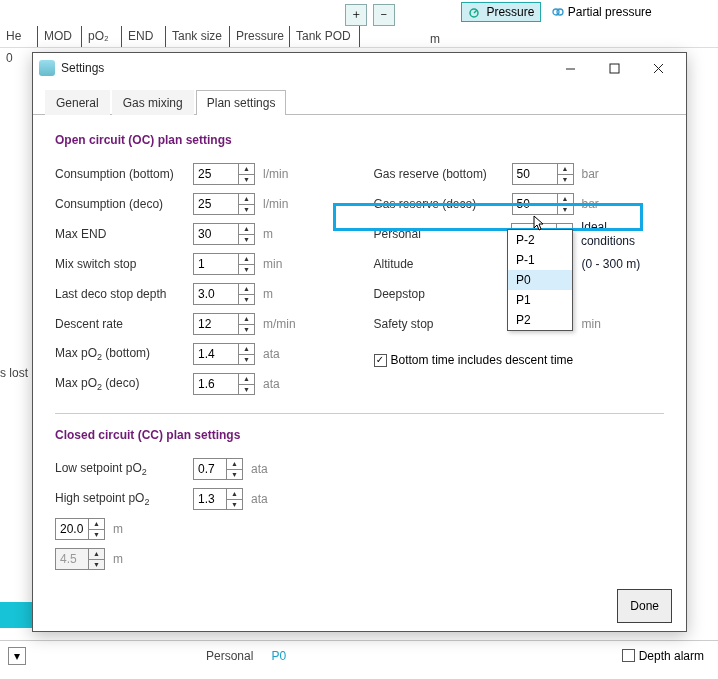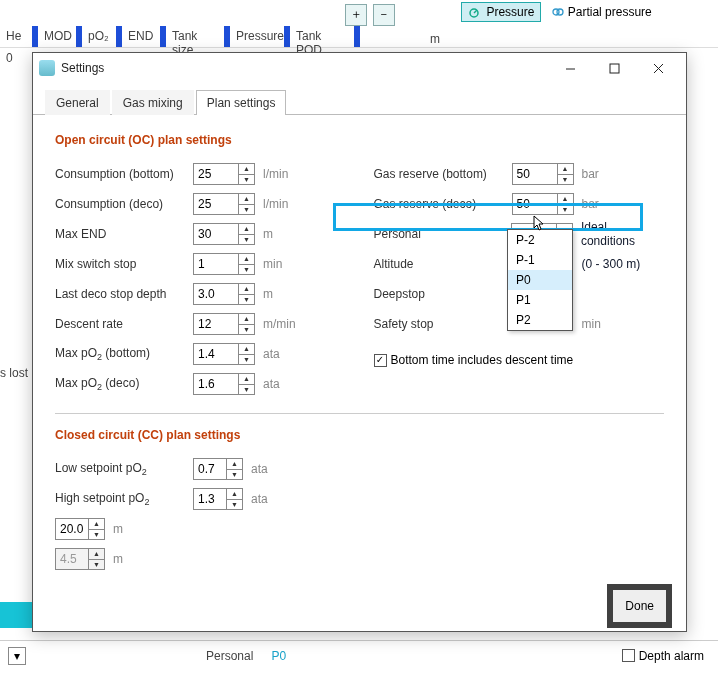--- a/index.html
+++ b/index.html
@@ -3,21 +3,21 @@
 <meta charset="utf-8">
 <style>
   * { box-sizing: border-box; font-family: "Segoe UI", Tahoma, sans-serif; font-size: 12px; }
   html,body { margin:0; padding:0; width:718px; height:679px; background:#fff; overflow:hidden; }
   .bg { position:absolute; inset:0; background:#fff; }
   .bg .toolrow { position:absolute; top:0; left:0; right:0; height:25px; }
   .gbtn { display:inline-flex; align-items:center; justify-content:center; width:22px; height:22px; border:1px solid #8aa; background:#e8f5f5; margin-top:2px; margin-left:2px; }
   .tog { display:inline-flex; align-items:center; height:20px; border:1px solid transparent; padding:1px 6px; margin-top:2px; }
   .tog.active { background:#cfeef3; border:1px solid #2aa; }
   .bg .gridhead { position:absolute; top:26px; left:0; right:0; height:22px; display:flex; border-bottom:1px solid #ddd;}
-  .bg .gridhead div { border-right:6px solid #1d4ed8; padding:3px 6px; color:#444; }
+  .bg .gridhead div { border-right:1px solid #1d4ed8; padding:3px 6px; color:#444; }
   .bg .mrow { position:absolute; top:32px; left:430px; color:#444; }
   .bg .row0 { position:absolute; top:48px; left:0; width:40px; }
   .bg .row0 div { padding:3px 6px; color:#444; }
   .slost { position:absolute; top:366px; left:0; color:#444; }
   .cyanbar { position:absolute; top:602px; left:0; right:680px; height:26px; background:#17c3d6; }
   .statbar { position:absolute; top:640px; left:0; right:0; height:30px; border-top:1px solid #ccc; display:flex; align-items:center; padding:0 8px; }
   .small-dd { width:18px; height:18px; border:1px solid #888; background:#fff; display:flex; align-items:center; justify-content:center; }
   .chk { width:13px; height:13px; border:1px solid #555; display:inline-flex; align-items:center; justify-content:center; background:#fff; margin-right:4px; }
   .chk.checked::after { content:"✓"; font-size:10px; line-height:10px; }
 
@@ -27,21 +27,21 @@
   .titlebar .ico { width:16px; height:16px; border-radius:3px; background:linear-gradient(#9de,#6bc); margin-right:6px; }
   .titlebar .ttl { flex:1; color:#222; }
   .winbtns { display:flex; }
   .winbtn { width:44px; height:28px; display:flex; align-items:center; justify-content:center; }
   .winbtn svg { width:11px; height:11px; stroke:#222; stroke-width:1; fill:none; }
 
   .tabs { display:flex; padding:0 12px; border-bottom:1px solid #bbb; margin-top:6px; }
   .tab { padding:5px 10px; border:1px solid transparent; border-bottom:none; color:#333; position:relative; top:1px; background:#f4f4f4; margin-right:2px;}
   .tab.active { background:#fff; border-color:#bbb; }
   .content { flex:1; padding:14px 22px 10px 22px; overflow:hidden; position:relative; }
-  .sect { font-weight:600; color:#c2410c; margin:4px 0 12px 0; }
+  .sect { font-weight:600; color:#701a75; margin:4px 0 12px 0; }
   .cols { display:flex; gap:28px; }
   .col { flex:1; }
   .frow { display:flex; align-items:center; height:30px; }
   .frow .lbl { width:138px; color:#333; }
   .spin { display:flex; align-items:center; width:62px; height:22px; border:1px solid #888; background:#fff; }
   .spin input { border:none; width:44px; height:20px; padding:0 4px; outline:none; font-size:12px; }
   .spin .arrs { width:16px; height:20px; border-left:1px solid #888; display:flex; flex-direction:column; }
   .spin .arrs div { flex:1; display:flex; align-items:center; justify-content:center; font-size:7px; line-height:7px; color:#333; border-bottom:1px solid #888;}
   .spin .arrs div:last-child { border-bottom:none; }
   .spin.disabled { background:#f3f3f3; }
@@ -55,21 +55,21 @@
   .combo .dd { width:16px; height:20px; border-left:1px solid #888; display:flex; align-items:center; justify-content:center; font-size:8px; color:#333;}
   .hl { position:absolute; border:3px solid #12a8e6; pointer-events:none; }
   .cursor { position:absolute; width:14px; height:18px; pointer-events:none; }
   .cursor svg { width:14px; height:18px; }
 
   .dropdown { position:absolute; background:#fff; border:1px solid #555; box-shadow:2px 2px 4px rgba(0,0,0,.2); }
   .dropdown .opt { padding:3px 8px; width:64px; }
   .dropdown .opt.sel { background:#d6eefc; }
 
   .footer { height:40px; border-top:0; display:flex; align-items:center; justify-content:flex-end; padding:0 14px 10px 0;}
-  .done { border:6px solid #404040; background:#eee; padding:9px 12px; }
+  .done { border:1px solid #404040; background:#eee; padding:9px 12px; }
 
   .cchk { display:inline-flex; align-items:center; margin-right:6px; }
 
   sub { font-size:9px; vertical-align:sub; }
 </style>
 </head>
 <body>
 
 <div class="bg">
   <div class="toolrow">

